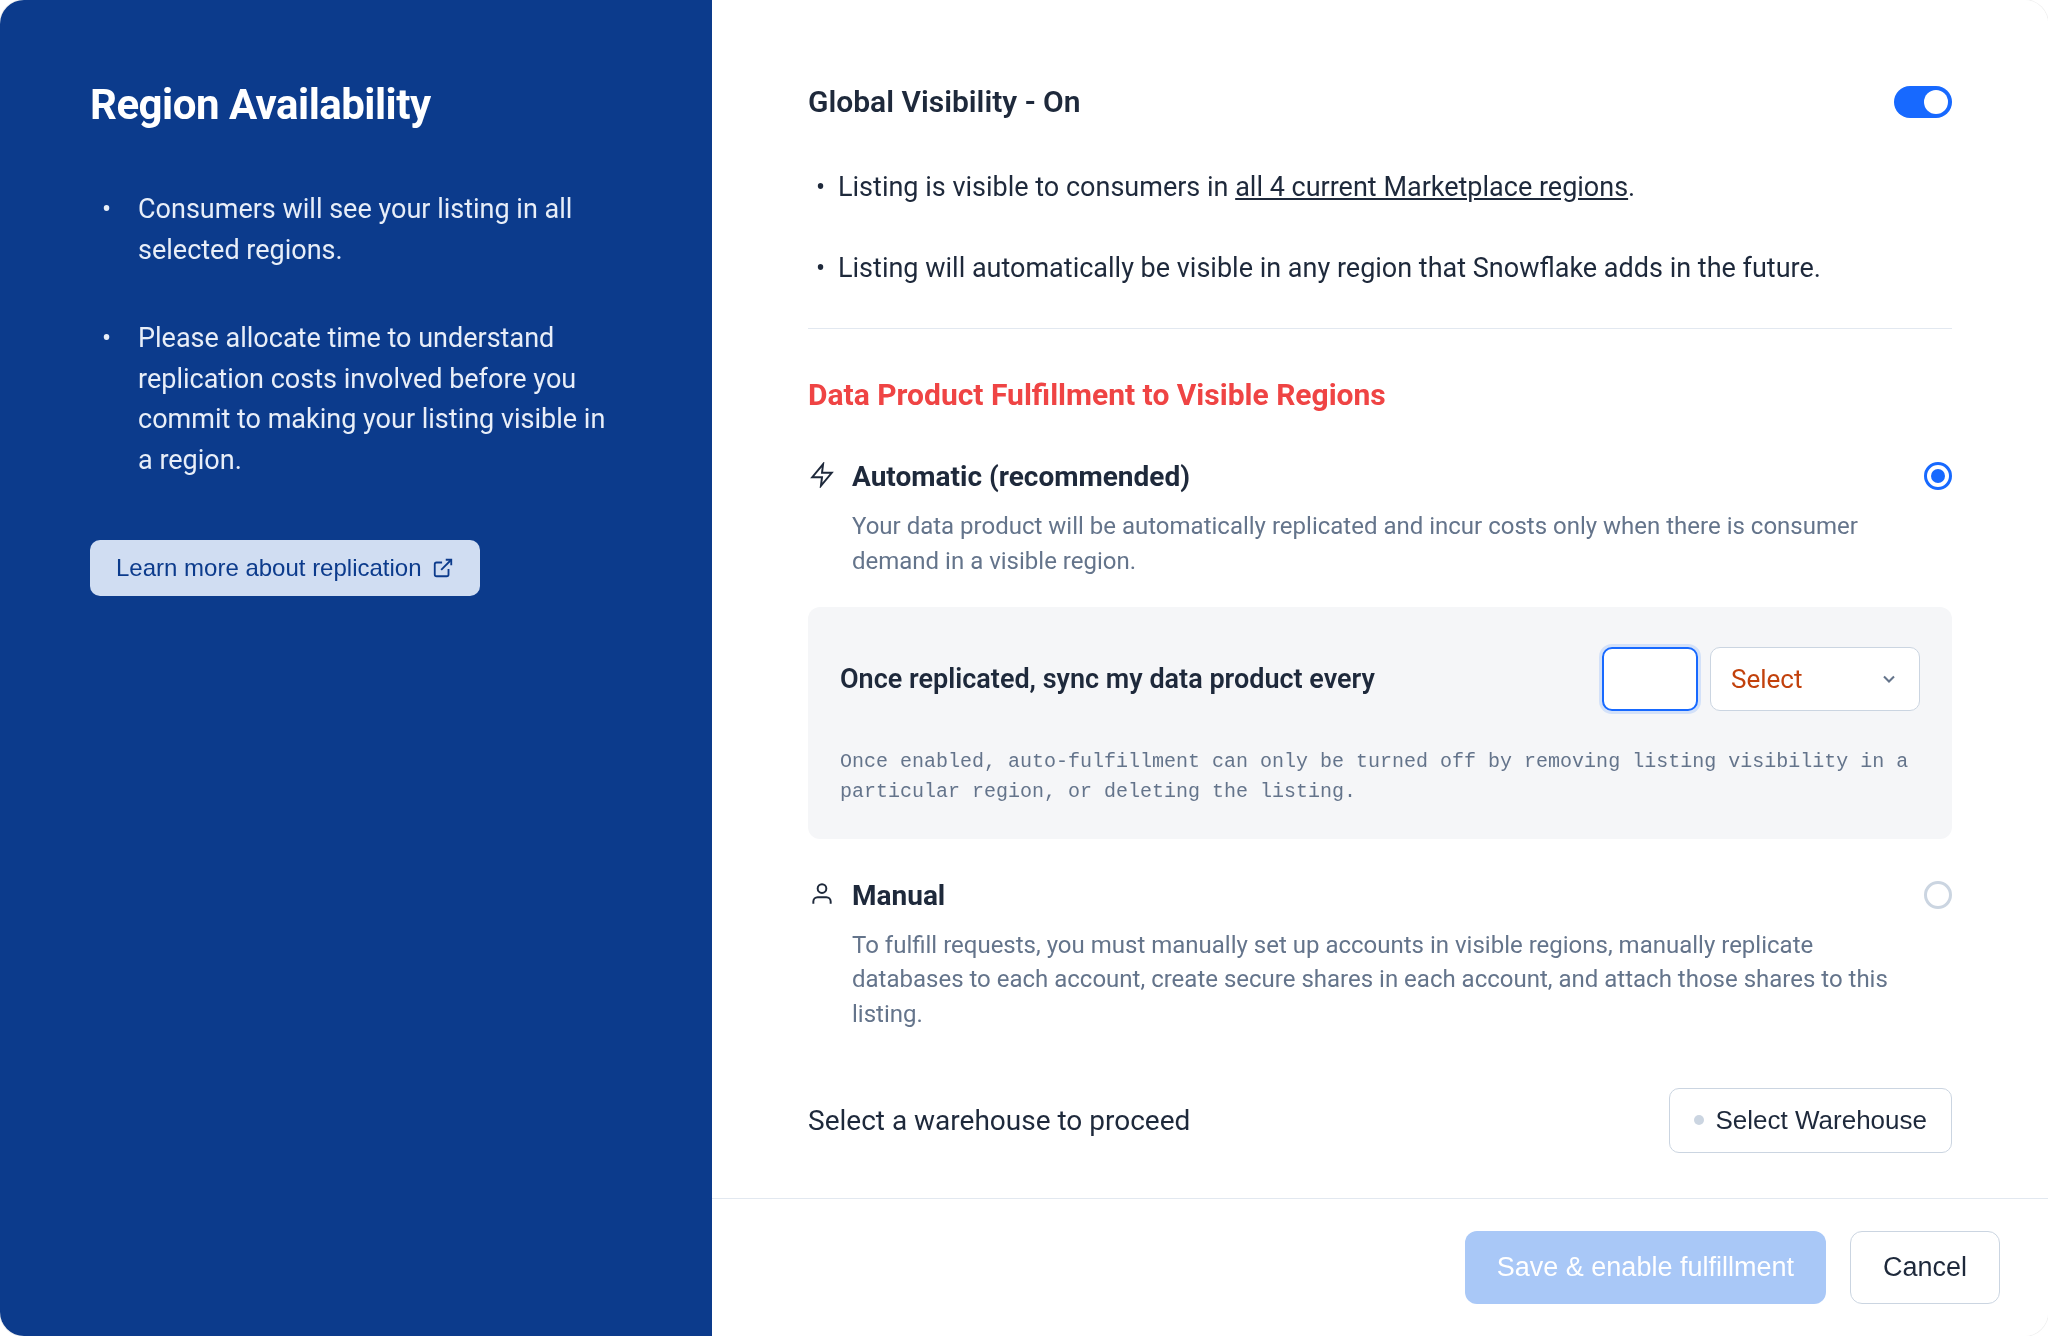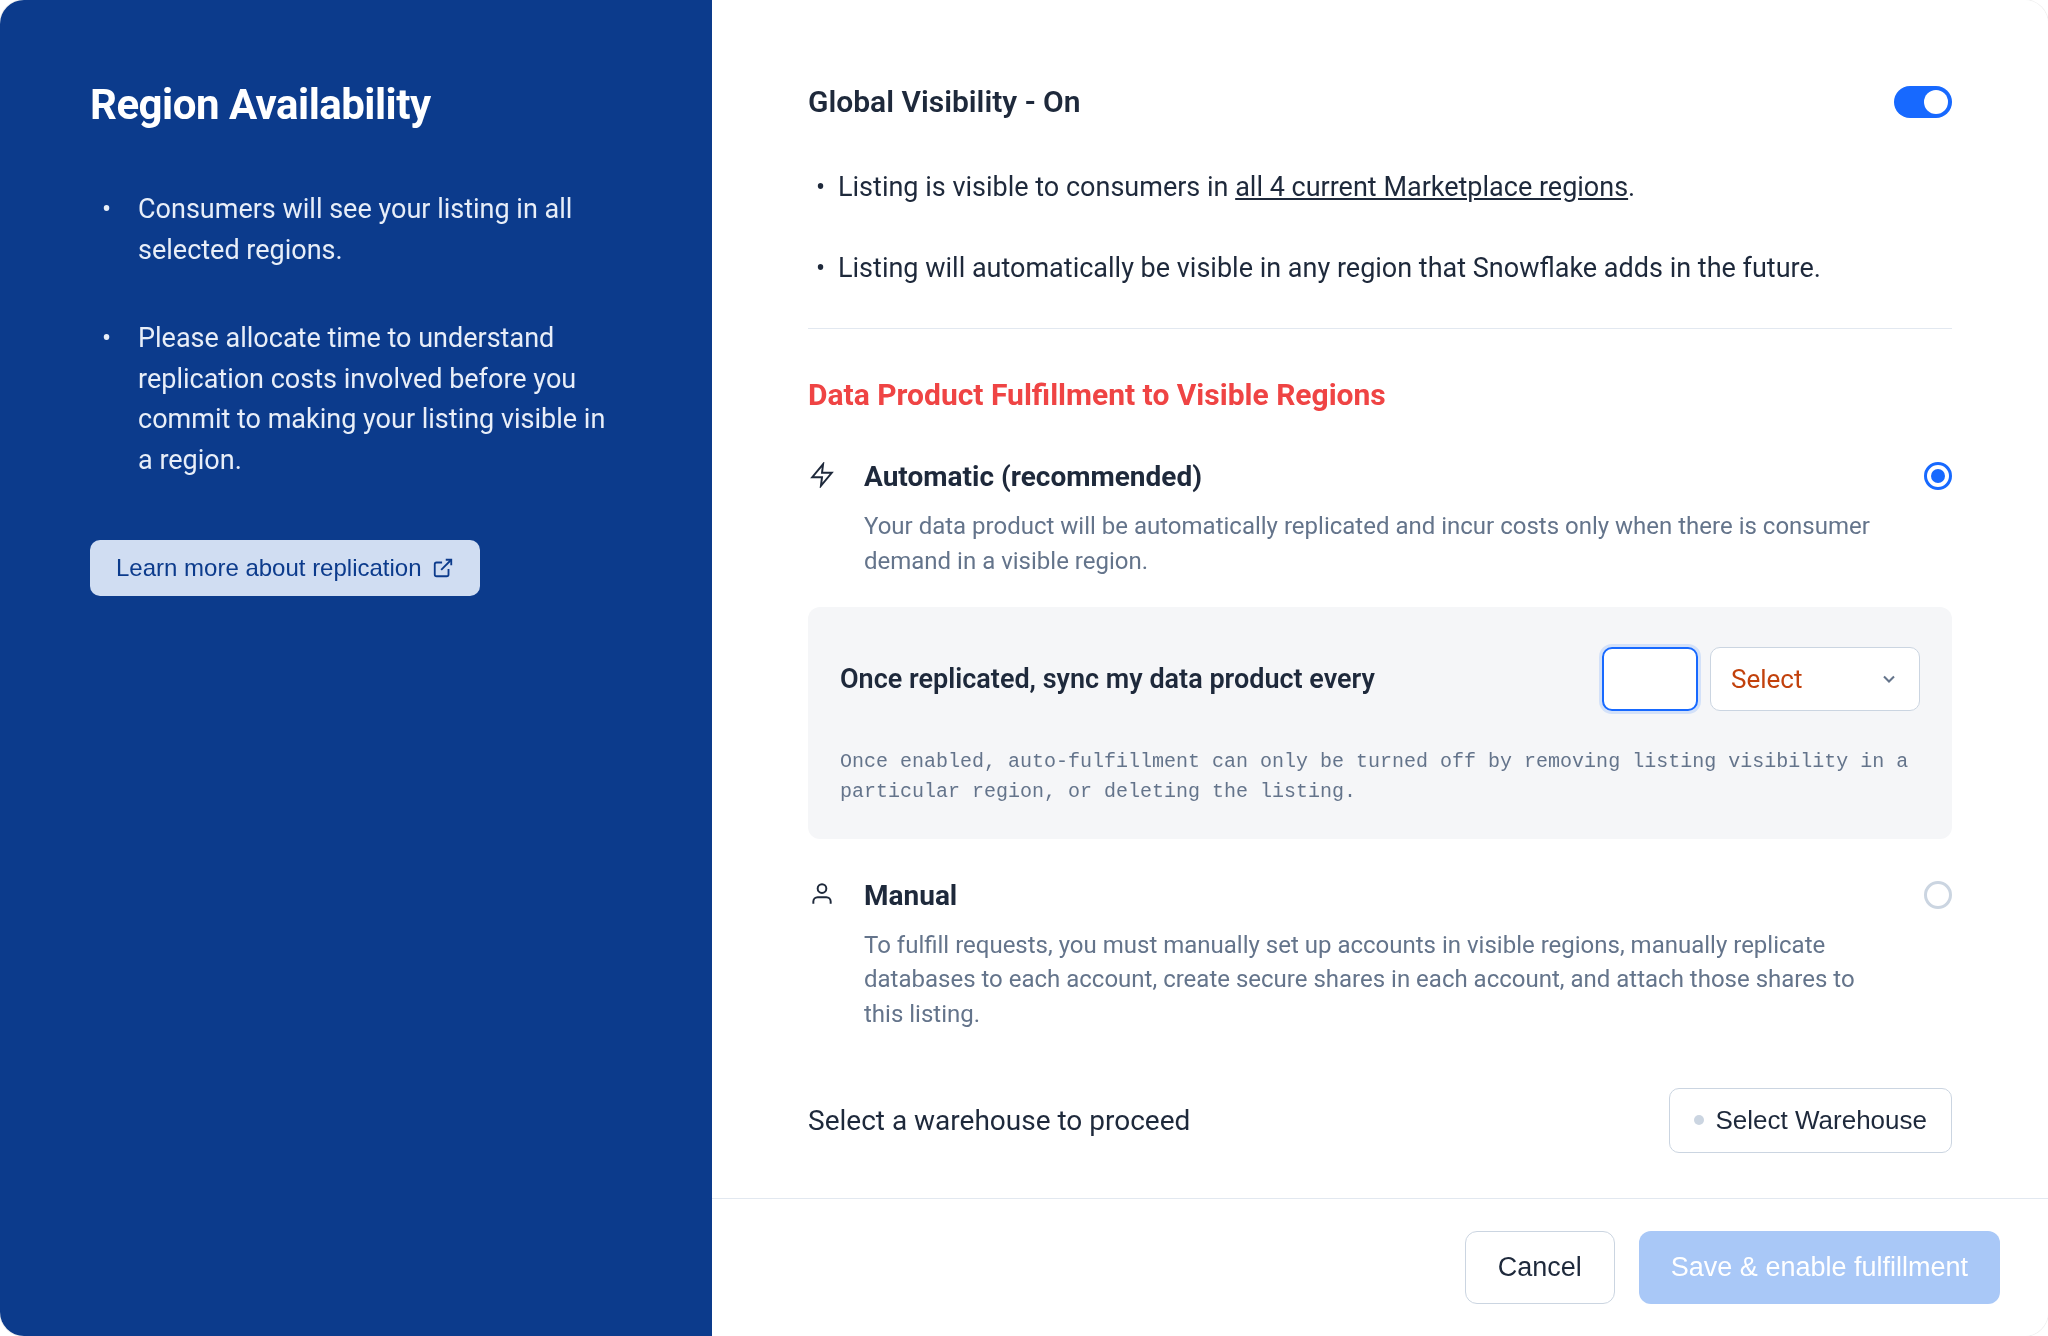--- a/index.html
+++ b/index.html
@@ -143,21 +143,21 @@
       font-weight: 700;
       color: #ef4444;
       margin-bottom: 48px;
     }
     .option {
       margin-bottom: 40px;
     }
     .option-header {
       display: flex;
       align-items: flex-start;
-      gap: 28px;
+      gap: 16px;
     }
     .option-icon {
       flex-shrink: 0;
       width: 28px;
       display: flex;
       justify-content: center;
       padding-top: 2px;
     }
     .option-icon svg {
       width: 26px;
@@ -402,18 +402,18 @@
         <div class="warehouse-label">Select a warehouse to proceed</div>
         <button class="warehouse-btn">
           <span class="dot-icon"></span>
           <span>Select Warehouse</span>
         </button>
       </div>
 
     </div>
 
     <div class="footer">
+      <button class="btn btn-primary">Save &amp; enable fulfillment</button>
       <button class="btn btn-cancel">Cancel</button>
-      <button class="btn btn-primary">Save &amp; enable fulfillment</button>
     </div>
   </div>
 
 </div>
 
 </body></html>

